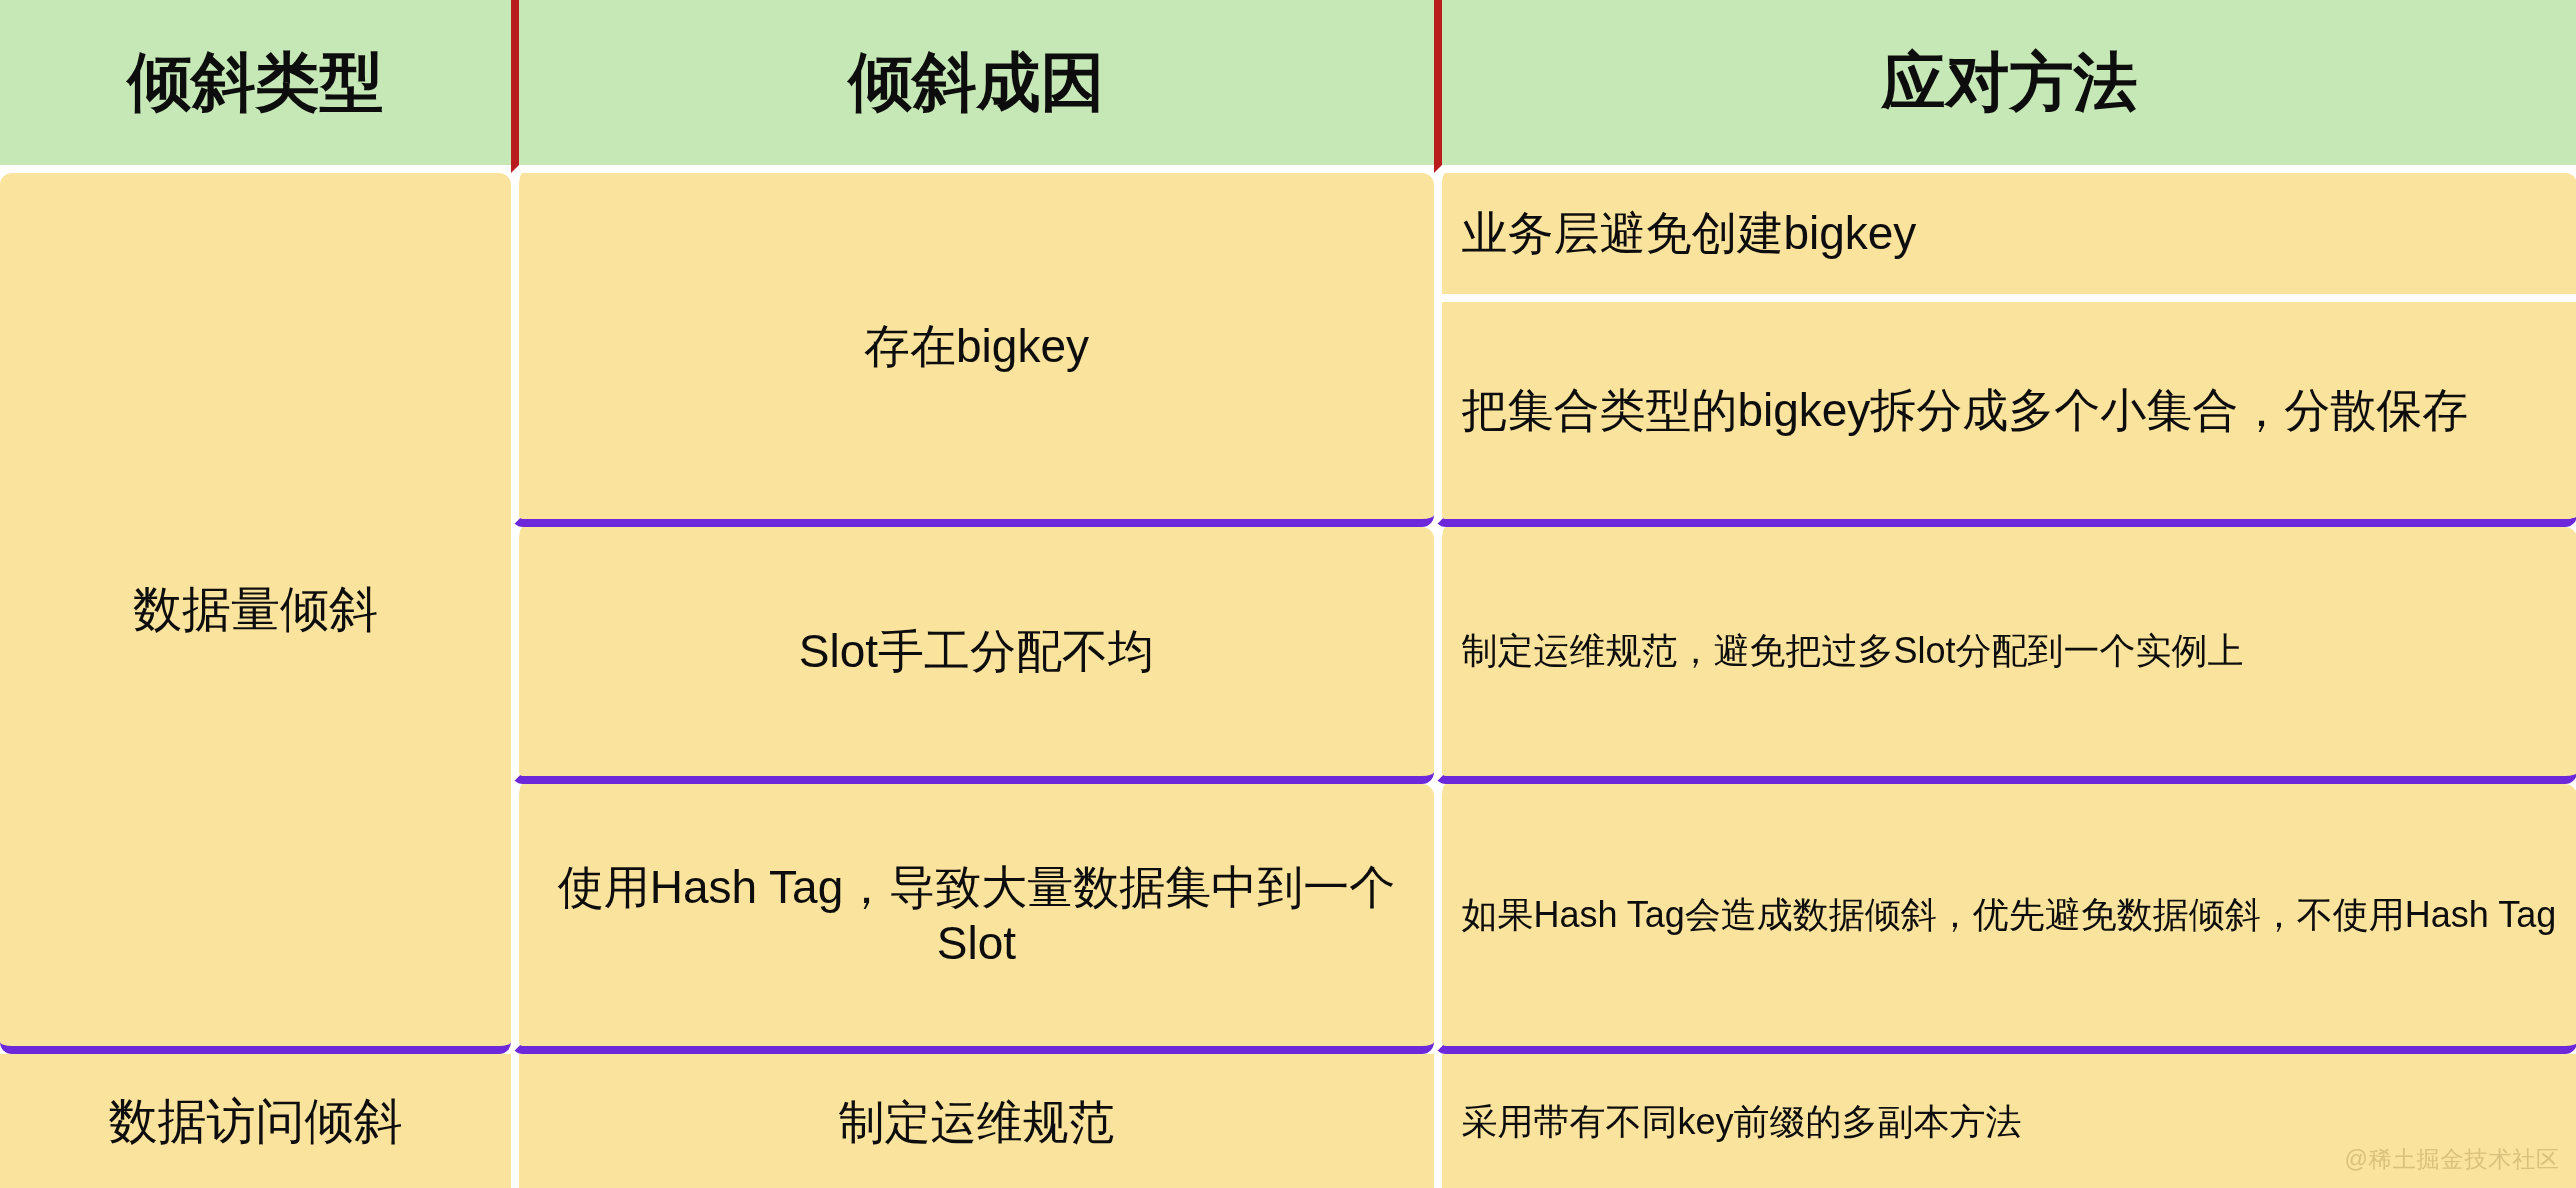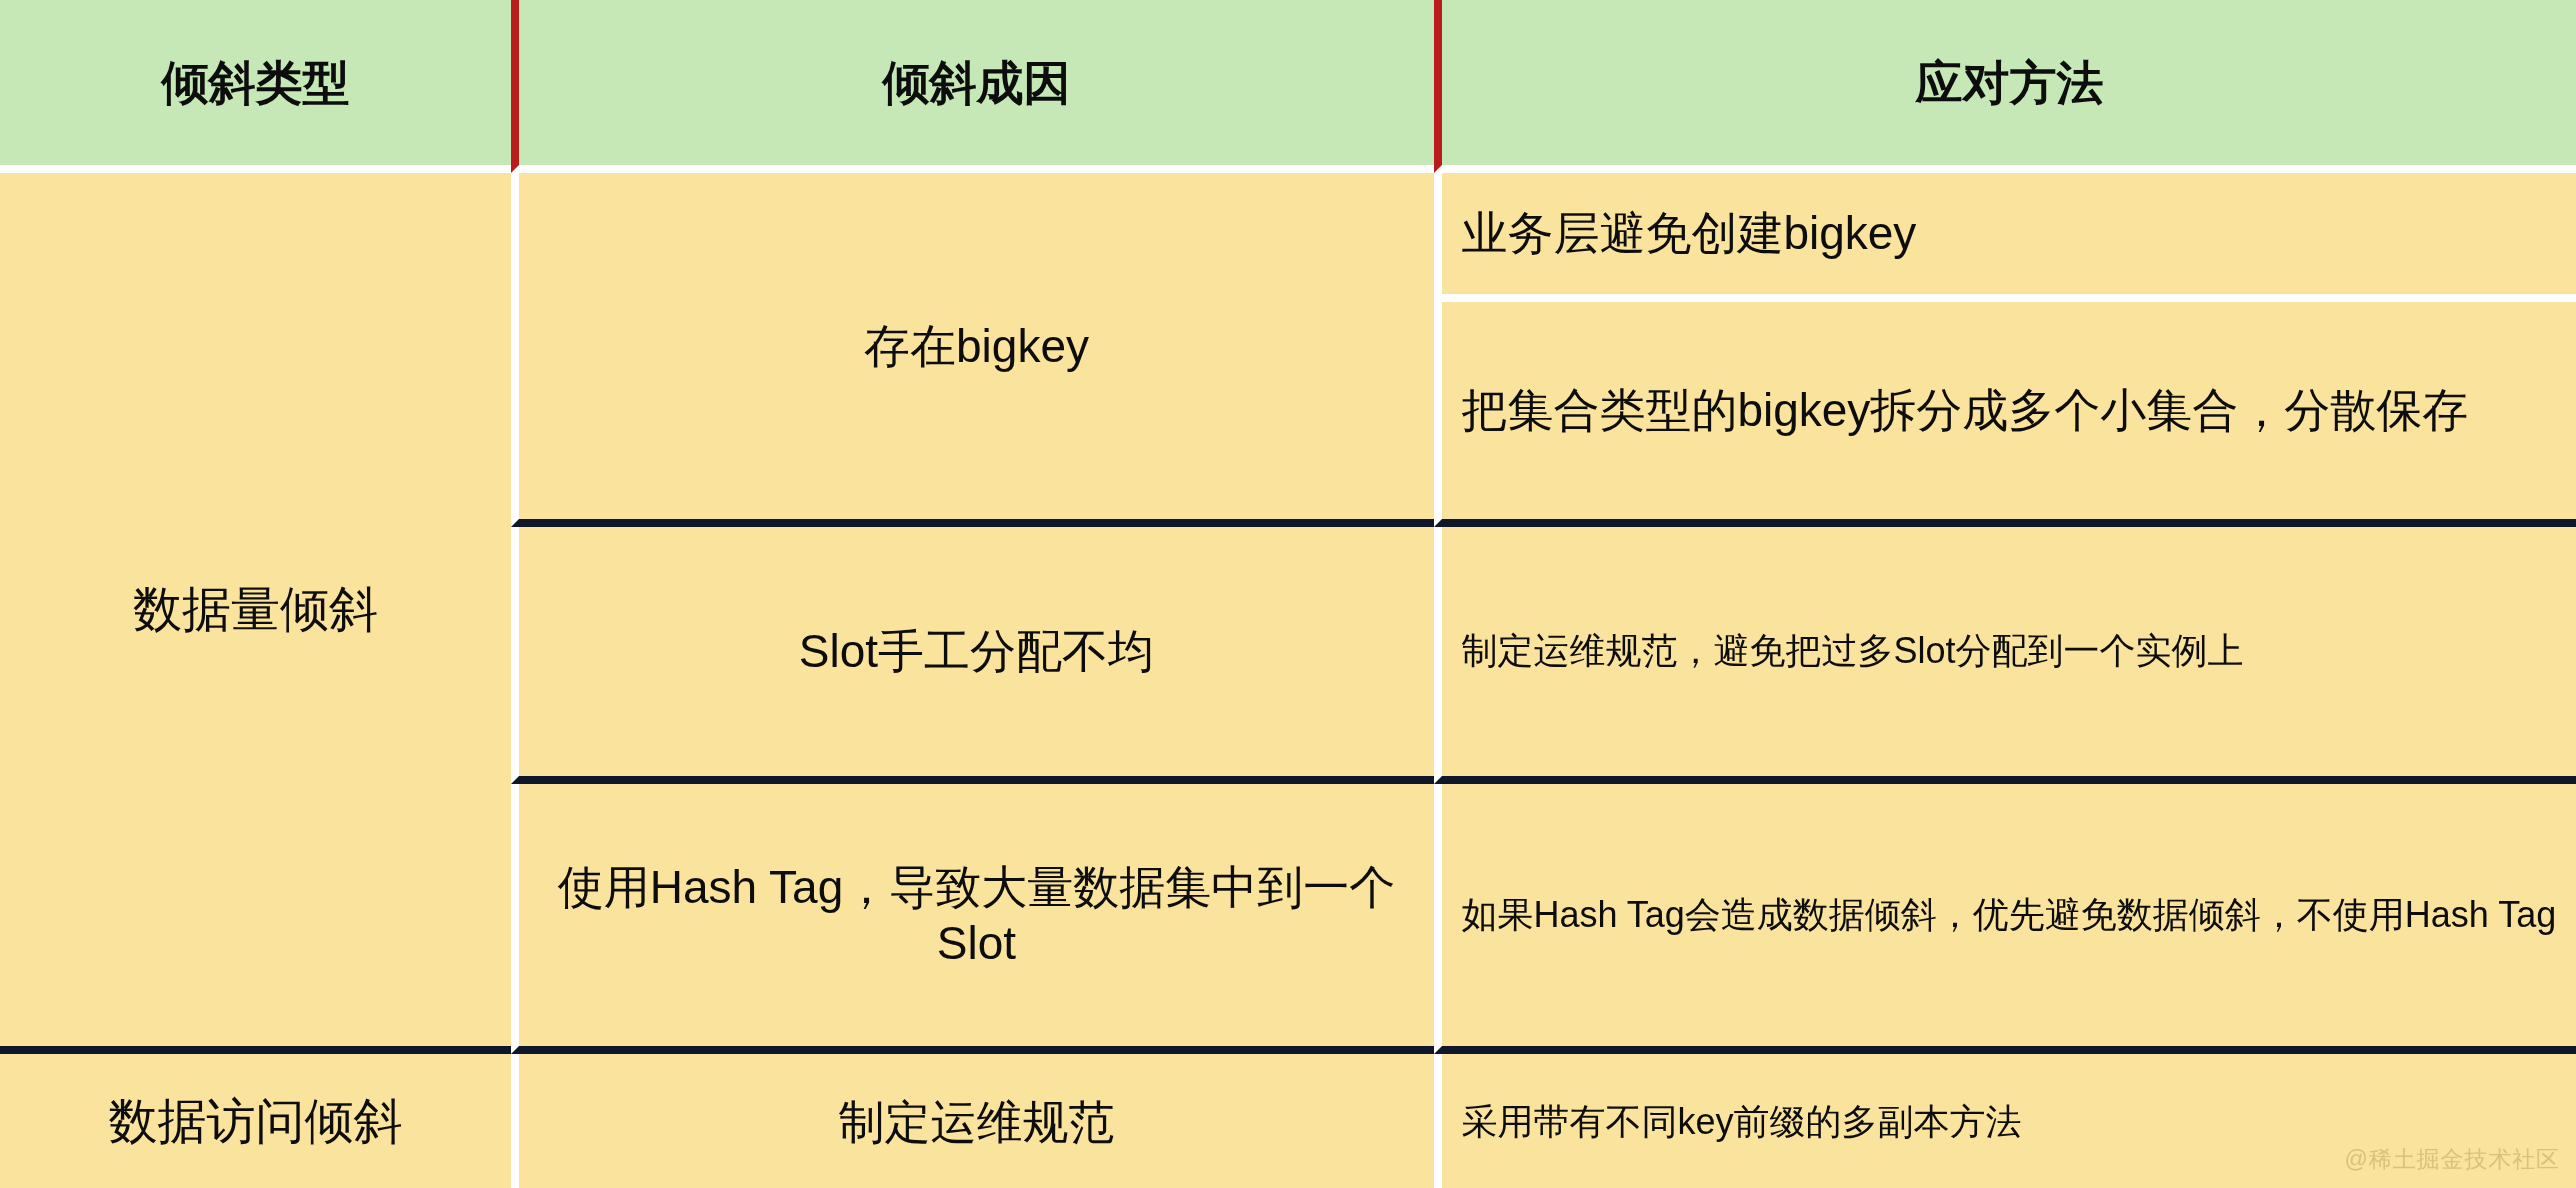--- a/index.html
+++ b/index.html
@@ -34,32 +34,32 @@
     color: #0d0d0d;
     box-sizing: border-box;
     overflow: hidden;
     line-height: 1.22;
   }
 
   
   .hdr {
     background: #c6e8b6;
     text-align: center;
-    font-size: 47px;
+    font-size: 64px;
     height: 173px;
     border-bottom: 8px solid #ffffff;
   }
   .hdr.c2, .hdr.c3 { border-left: 8px solid #b91c1c; }
 
   
   .body-cell {
     background: #fae39d;
   }
   .vsep { border-left: 8px solid #ffffff; }
-  .hsep { border-bottom: 8px solid #0f172a; }
+  .hsep { border-bottom: 8px solid #6d28d9; border-radius: 12px; }
 
   .col-type {
     text-align: center;
     font-size: 49px;
     width: 511px;
   }
   .col-cause {
     text-align: center;
     font-size: 46px;
     width: 923px;

